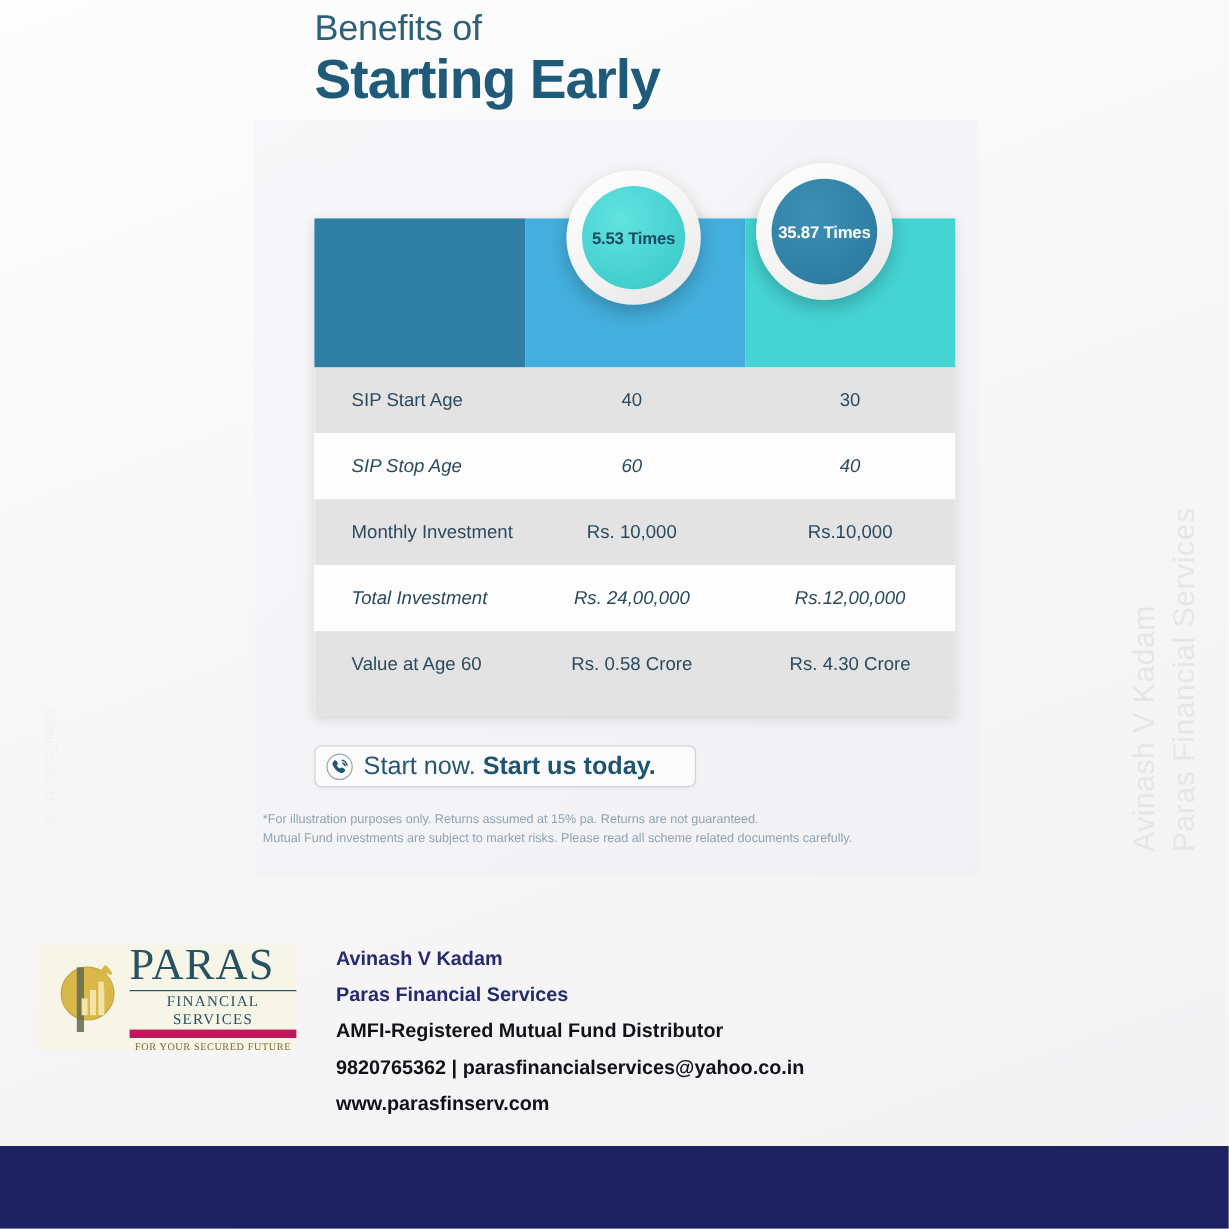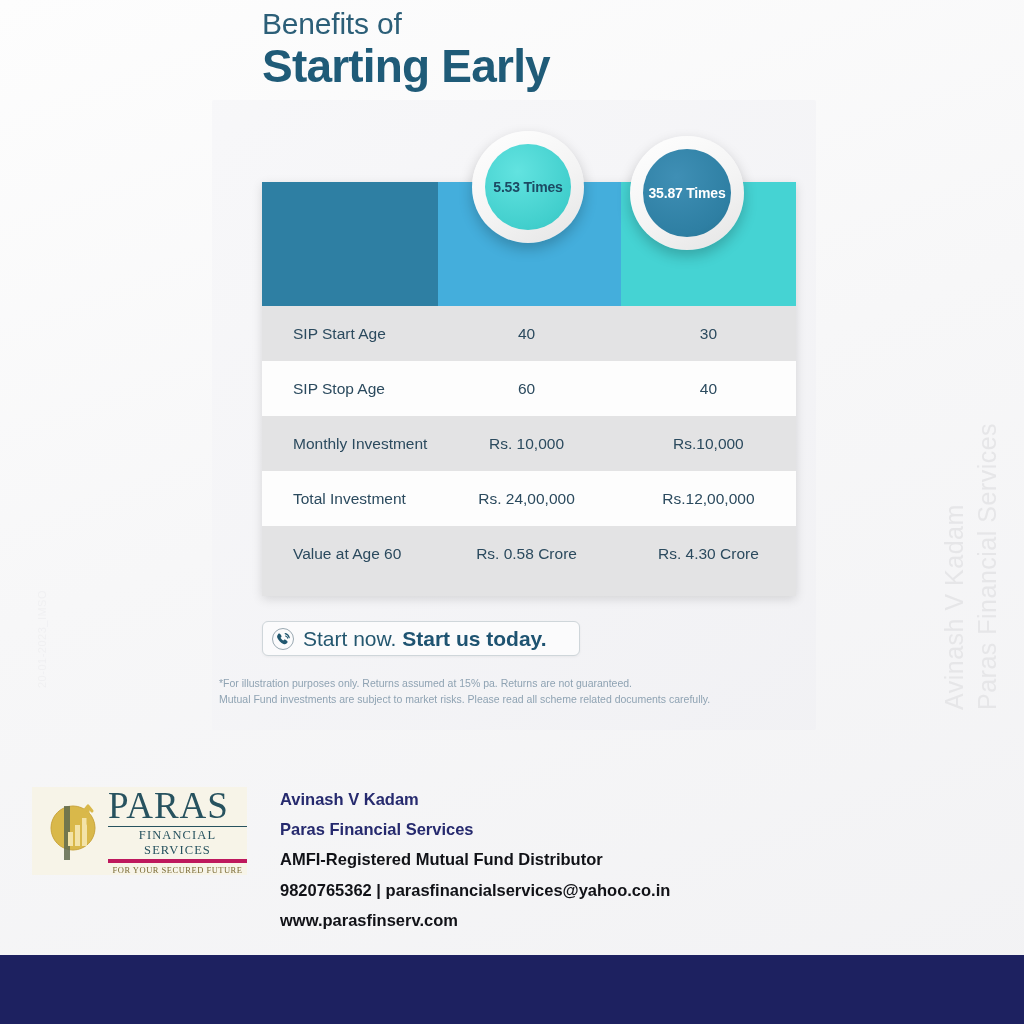--- a/index.html
+++ b/index.html
@@ -79,21 +79,21 @@
 
   .rows { width: 100%; background: #fff; }
   .trow {
     display: flex;
     align-items: center;
     height: 55px;
     font-size: 15.5px;
     color: #2b4a5e;
   }
   .trow.alt { background: #e3e3e4; }
-  .trow.plain { background: #fdfdfd; }
+  .trow.plain { background: #fdfdfd; font-style: italic; }
   .c-label {
     width: 33.0%;
     padding-left: 31px;
     box-sizing: border-box;
     text-align: left;
   }
   .c-v1 {
     width: 34.2%;
     text-align: center;
     padding-right: 6px;
@@ -129,21 +129,21 @@
     border-radius: 50%;
     display: flex;
     align-items: center;
     justify-content: center;
     font-size: 14px;
     font-weight: bold;
     letter-spacing: -0.2px;
   }
   #badge-left {
     left: 472px;
-    top: 131px;
+    top: 142px;
     width: 112px;
     height: 112px;
   }
   #badge-left .badge-inner {
     background: radial-gradient(circle at 38% 32%, #62e3e0 0%, #42cfcd 70%, #36c2c0 100%);
     color: #1c4a63;
   }
   #badge-right {
     left: 630px;
     top: 136px;
@@ -250,21 +250,21 @@
     letter-spacing: 1px;
     line-height: 1;
   }
   .logo-sub {
     font-family: "Liberation Serif", serif;
     font-size: 12.5px;
     color: #27525f;
     letter-spacing: 1.1px;
     text-align: center;
     border-top: 1px solid #27525f;
-    border-bottom: 4px solid #be185d;
+    border-bottom: 7px solid #be185d;
     margin-top: 2px;
     padding: 1px 0;
   }
   .logo-tag {
     font-family: "Liberation Serif", serif;
     font-size: 8.5px;
     color: #7a6a33;
     letter-spacing: 0.5px;
     text-align: center;
     margin-top: 2px;

